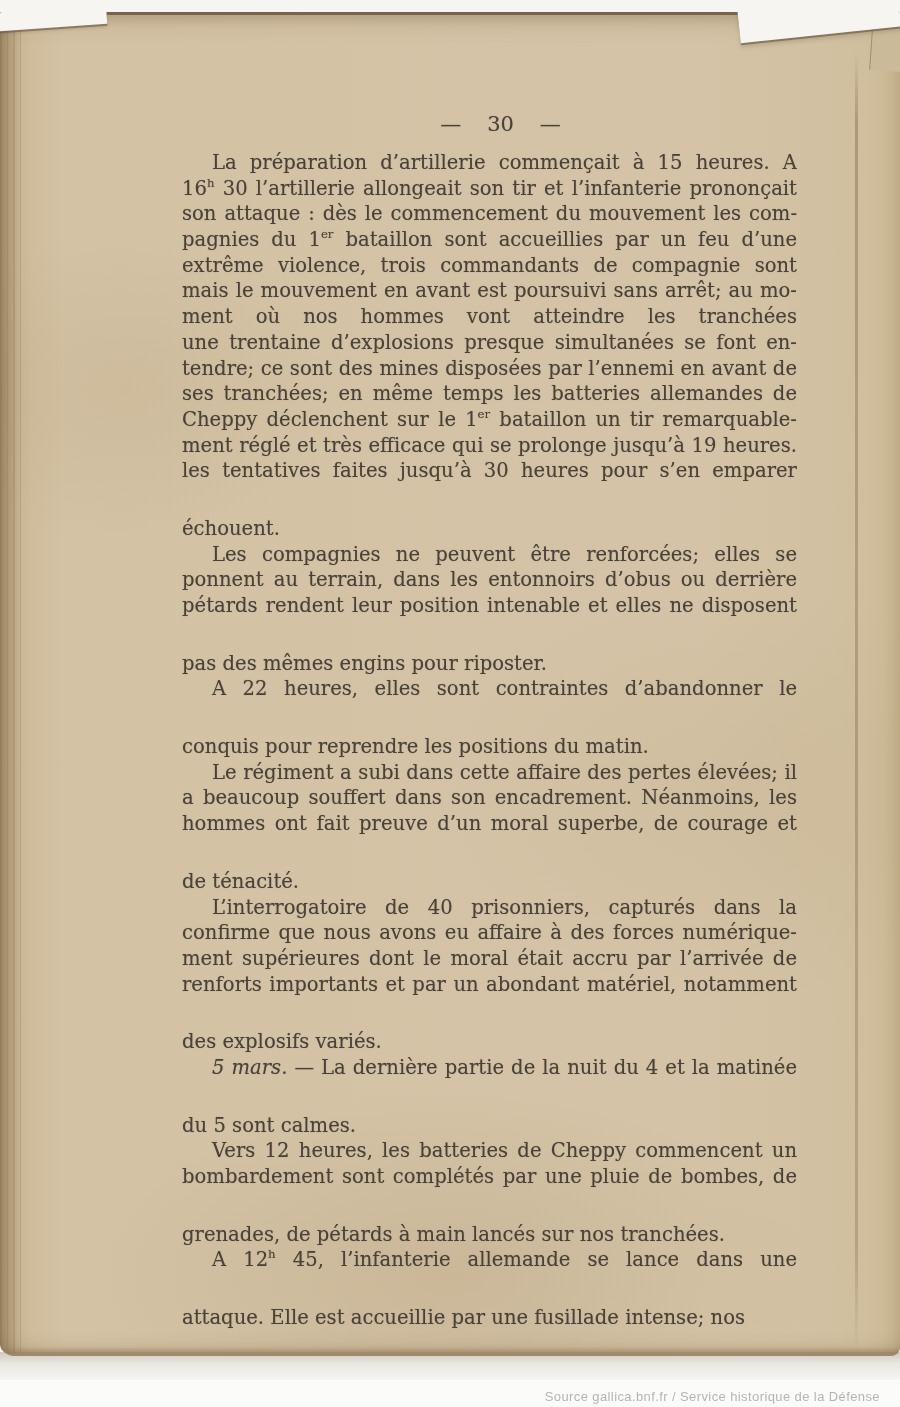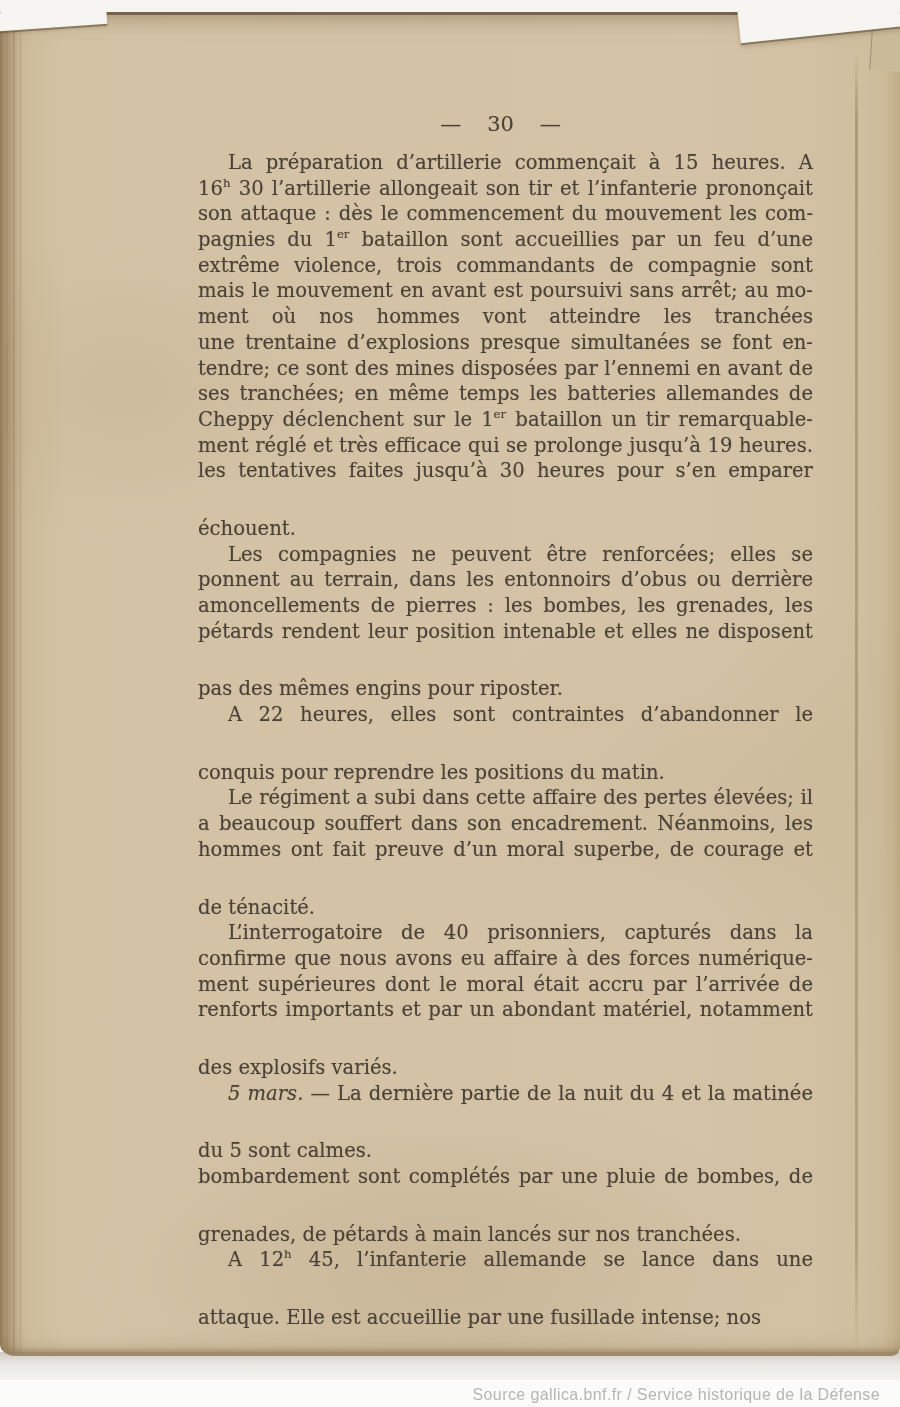--- a/index.html
+++ b/index.html
@@ -72,21 +72,21 @@
 
   
   .page-number {
     position: absolute; left: 193px; width: 615px; top: 100px;
     display: flex; justify-content: center; align-items: center; gap: 26px;
     font-size: 21px; color: #4a4238;
     text-shadow: 0 0 1px rgba(74,66,56,.4);
   }
   .page-number .dash { letter-spacing: 0; }
   .text-block {
-    position: absolute; left: 198px; width: 615px; top: 138px;
+    position: absolute; left: 182px; width: 615px; top: 138px;
     font-size: 19.6px; line-height: 25.7px; color: #4a4238;
     text-shadow: 0 0 1px rgba(74,66,56,.38);
   }
   .line {
     text-align: justify;
     text-align-last: justify;
     overflow: hidden;
     height: 25.7px;
   }
   .line.last { text-align-last: left; margin-top: 32px; }
@@ -99,21 +99,21 @@
     position: absolute; left: 0; right: 0; top: 1352px; height: 30px;
     background: linear-gradient(180deg, rgba(140,120,95,.35), rgba(210,206,198,.35) 40%, rgba(247,246,243,0));
   }
   .footer-bar {
     position: absolute; left: 0; right: 0; top: 1380px; bottom: 0;
     background: #fbfbfa;
   }
   .source-line {
     position: absolute; right: 20px; bottom: 3px;
     font-family: "Liberation Sans", "DejaVu Sans", sans-serif;
-    font-size: 16px; letter-spacing: .4px;
+    font-size: 13px; letter-spacing: .4px;
     color: #b6b5b2;
   }
 </style>
 </head>
 <body>
 
 <div class="page">
   <div class="left-gutter"></div>
   <div class="right-crease"></div>
   <div class="top-edge"></div>
@@ -138,36 +138,36 @@
       <div class="line"><span>ment où nos hommes vont atteindre les tranchées allemandes,</span></div>
       <div class="line"><span>une trentaine d’explosions presque simultanées se font en-</span></div>
       <div class="line"><span>tendre; ce sont des mines disposées par l’ennemi en avant de</span></div>
       <div class="line"><span>ses tranchées; en même temps les batteries allemandes de</span></div>
       <div class="line"><span>Cheppy déclenchent sur le 1</span><sup>er</sup><span> bataillon un tir remarquable-</span></div>
       <div class="line"><span>ment réglé et très efficace qui se prolonge jusqu’à 19 heures.</span></div>
       <div class="line"><span>les tentatives faites jusqu’à 30 heures pour s’en emparer</span></div>
       <div class="line last"><span>échouent.</span></div>
       <div class="line ind"><span>Les compagnies ne peuvent être renforcées; elles se cram-</span></div>
       <div class="line"><span>ponnent au terrain, dans les entonnoirs d’obus ou derrière les</span></div>
-      <div class="line"><span>amoncellements de pierres : les bombes, les grenades, les</span></div>
       <div class="line"><span>pétards rendent leur position intenable et elles ne disposent</span></div>
       <div class="line last"><span>pas des mêmes engins pour riposter.</span></div>
       <div class="line ind"><span>A 22 heures, elles sont contraintes d’abandonner le terrain</span></div>
       <div class="line last"><span>conquis pour reprendre les positions du matin.</span></div>
       <div class="line ind"><span>Le régiment a subi dans cette affaire des pertes élevées; il</span></div>
       <div class="line"><span>a beaucoup souffert dans son encadrement. Néanmoins, les</span></div>
       <div class="line"><span>hommes ont fait preuve d’un moral superbe, de courage et</span></div>
       <div class="line last"><span>de ténacité.</span></div>
       <div class="line ind"><span>L’interrogatoire de 40 prisonniers, capturés dans la journée,</span></div>
       <div class="line"><span>confirme que nous avons eu affaire à des forces numérique-</span></div>
       <div class="line"><span>ment supérieures dont le moral était accru par l’arrivée de</span></div>
       <div class="line"><span>renforts importants et par un abondant matériel, notamment</span></div>
       <div class="line last"><span>des explosifs variés.</span></div>
       <div class="line ind"><i>5 mars.</i><span> — La dernière partie de la nuit du 4 et la matinée</span></div>
       <div class="line last"><span>du 5 sont calmes.</span></div>
+      <div class="line ind"><span>Vers 12 heures, les batteries de Cheppy commencent un</span></div>
       <div class="line"><span>bombardement sont complétés par une pluie de bombes, de</span></div>
       <div class="line last"><span>grenades, de pétards à main lancés sur nos tranchées.</span></div>
       <div class="line ind"><span>A 12</span><sup>h</sup><span> 45, l’infanterie allemande se lance dans une nouvelle</span></div>
       <div class="line last"><span>attaque. Elle est accueillie par une fusillade intense; nos</span></div>
     </div>
 </div>
 
 <div class="under-shadow"></div>
 <div class="footer-bar">
   <div class="source-line">Source gallica.bnf.fr / Service historique de la Défense</div>

